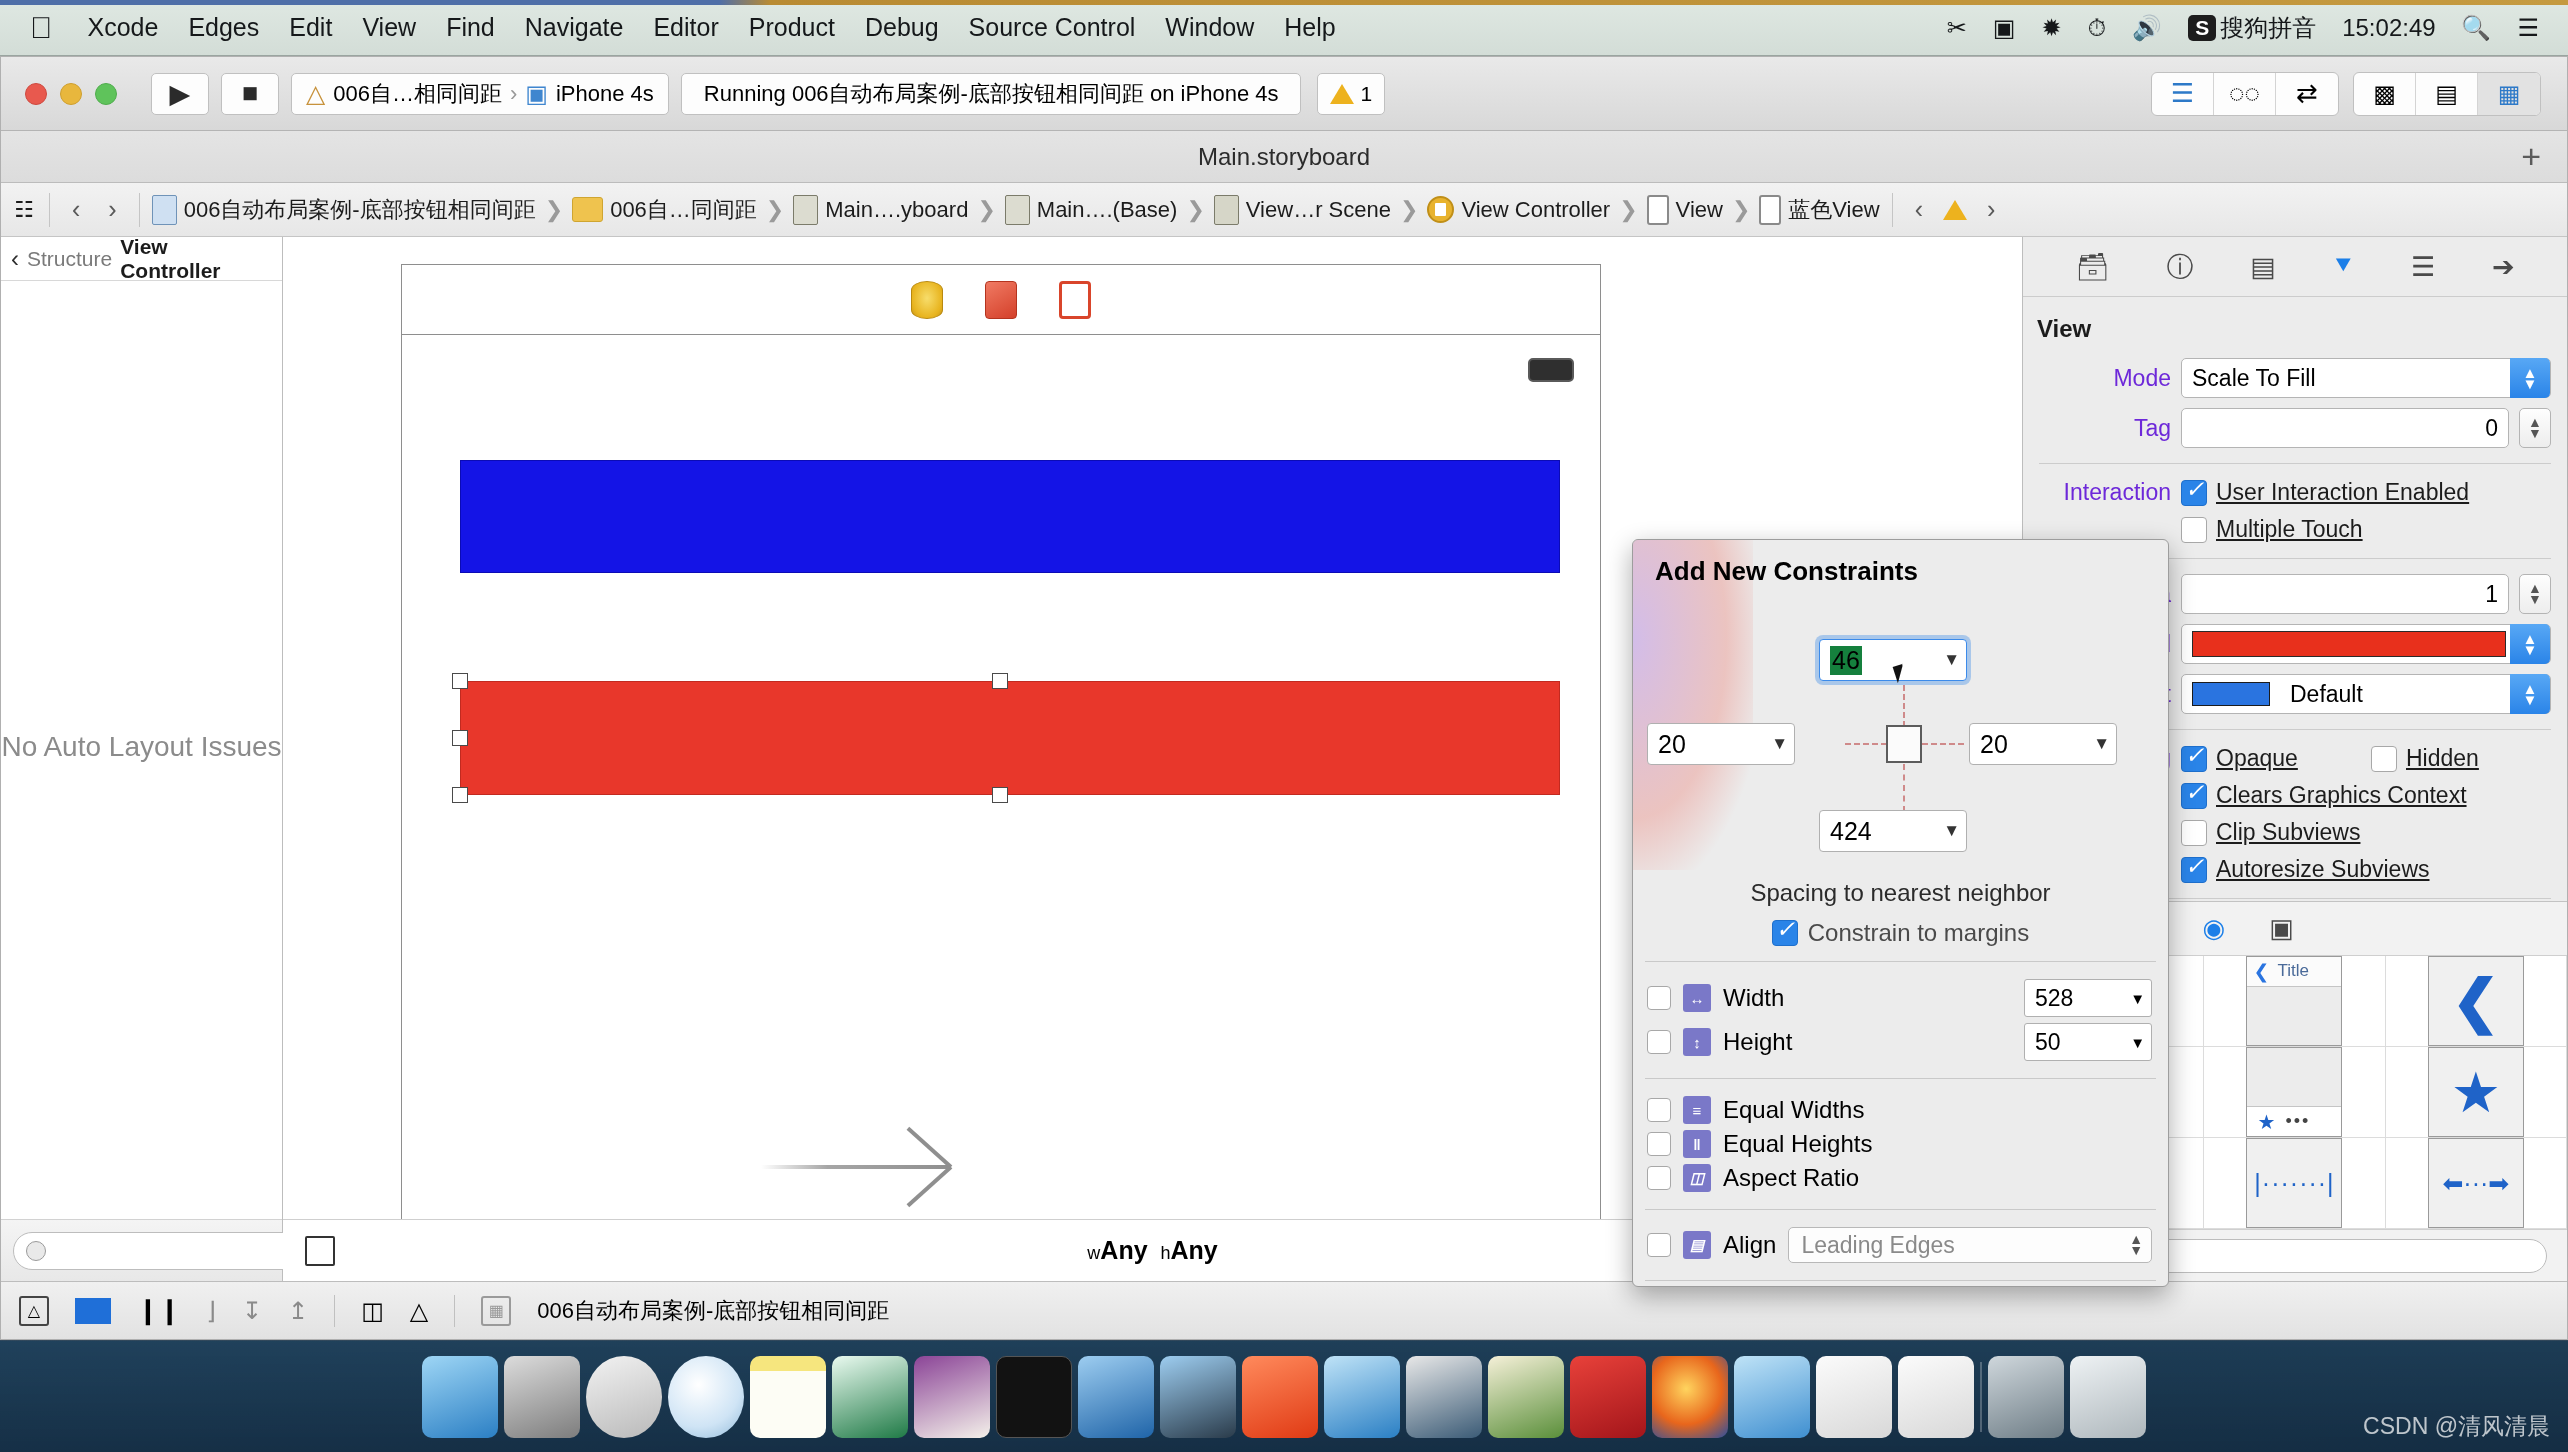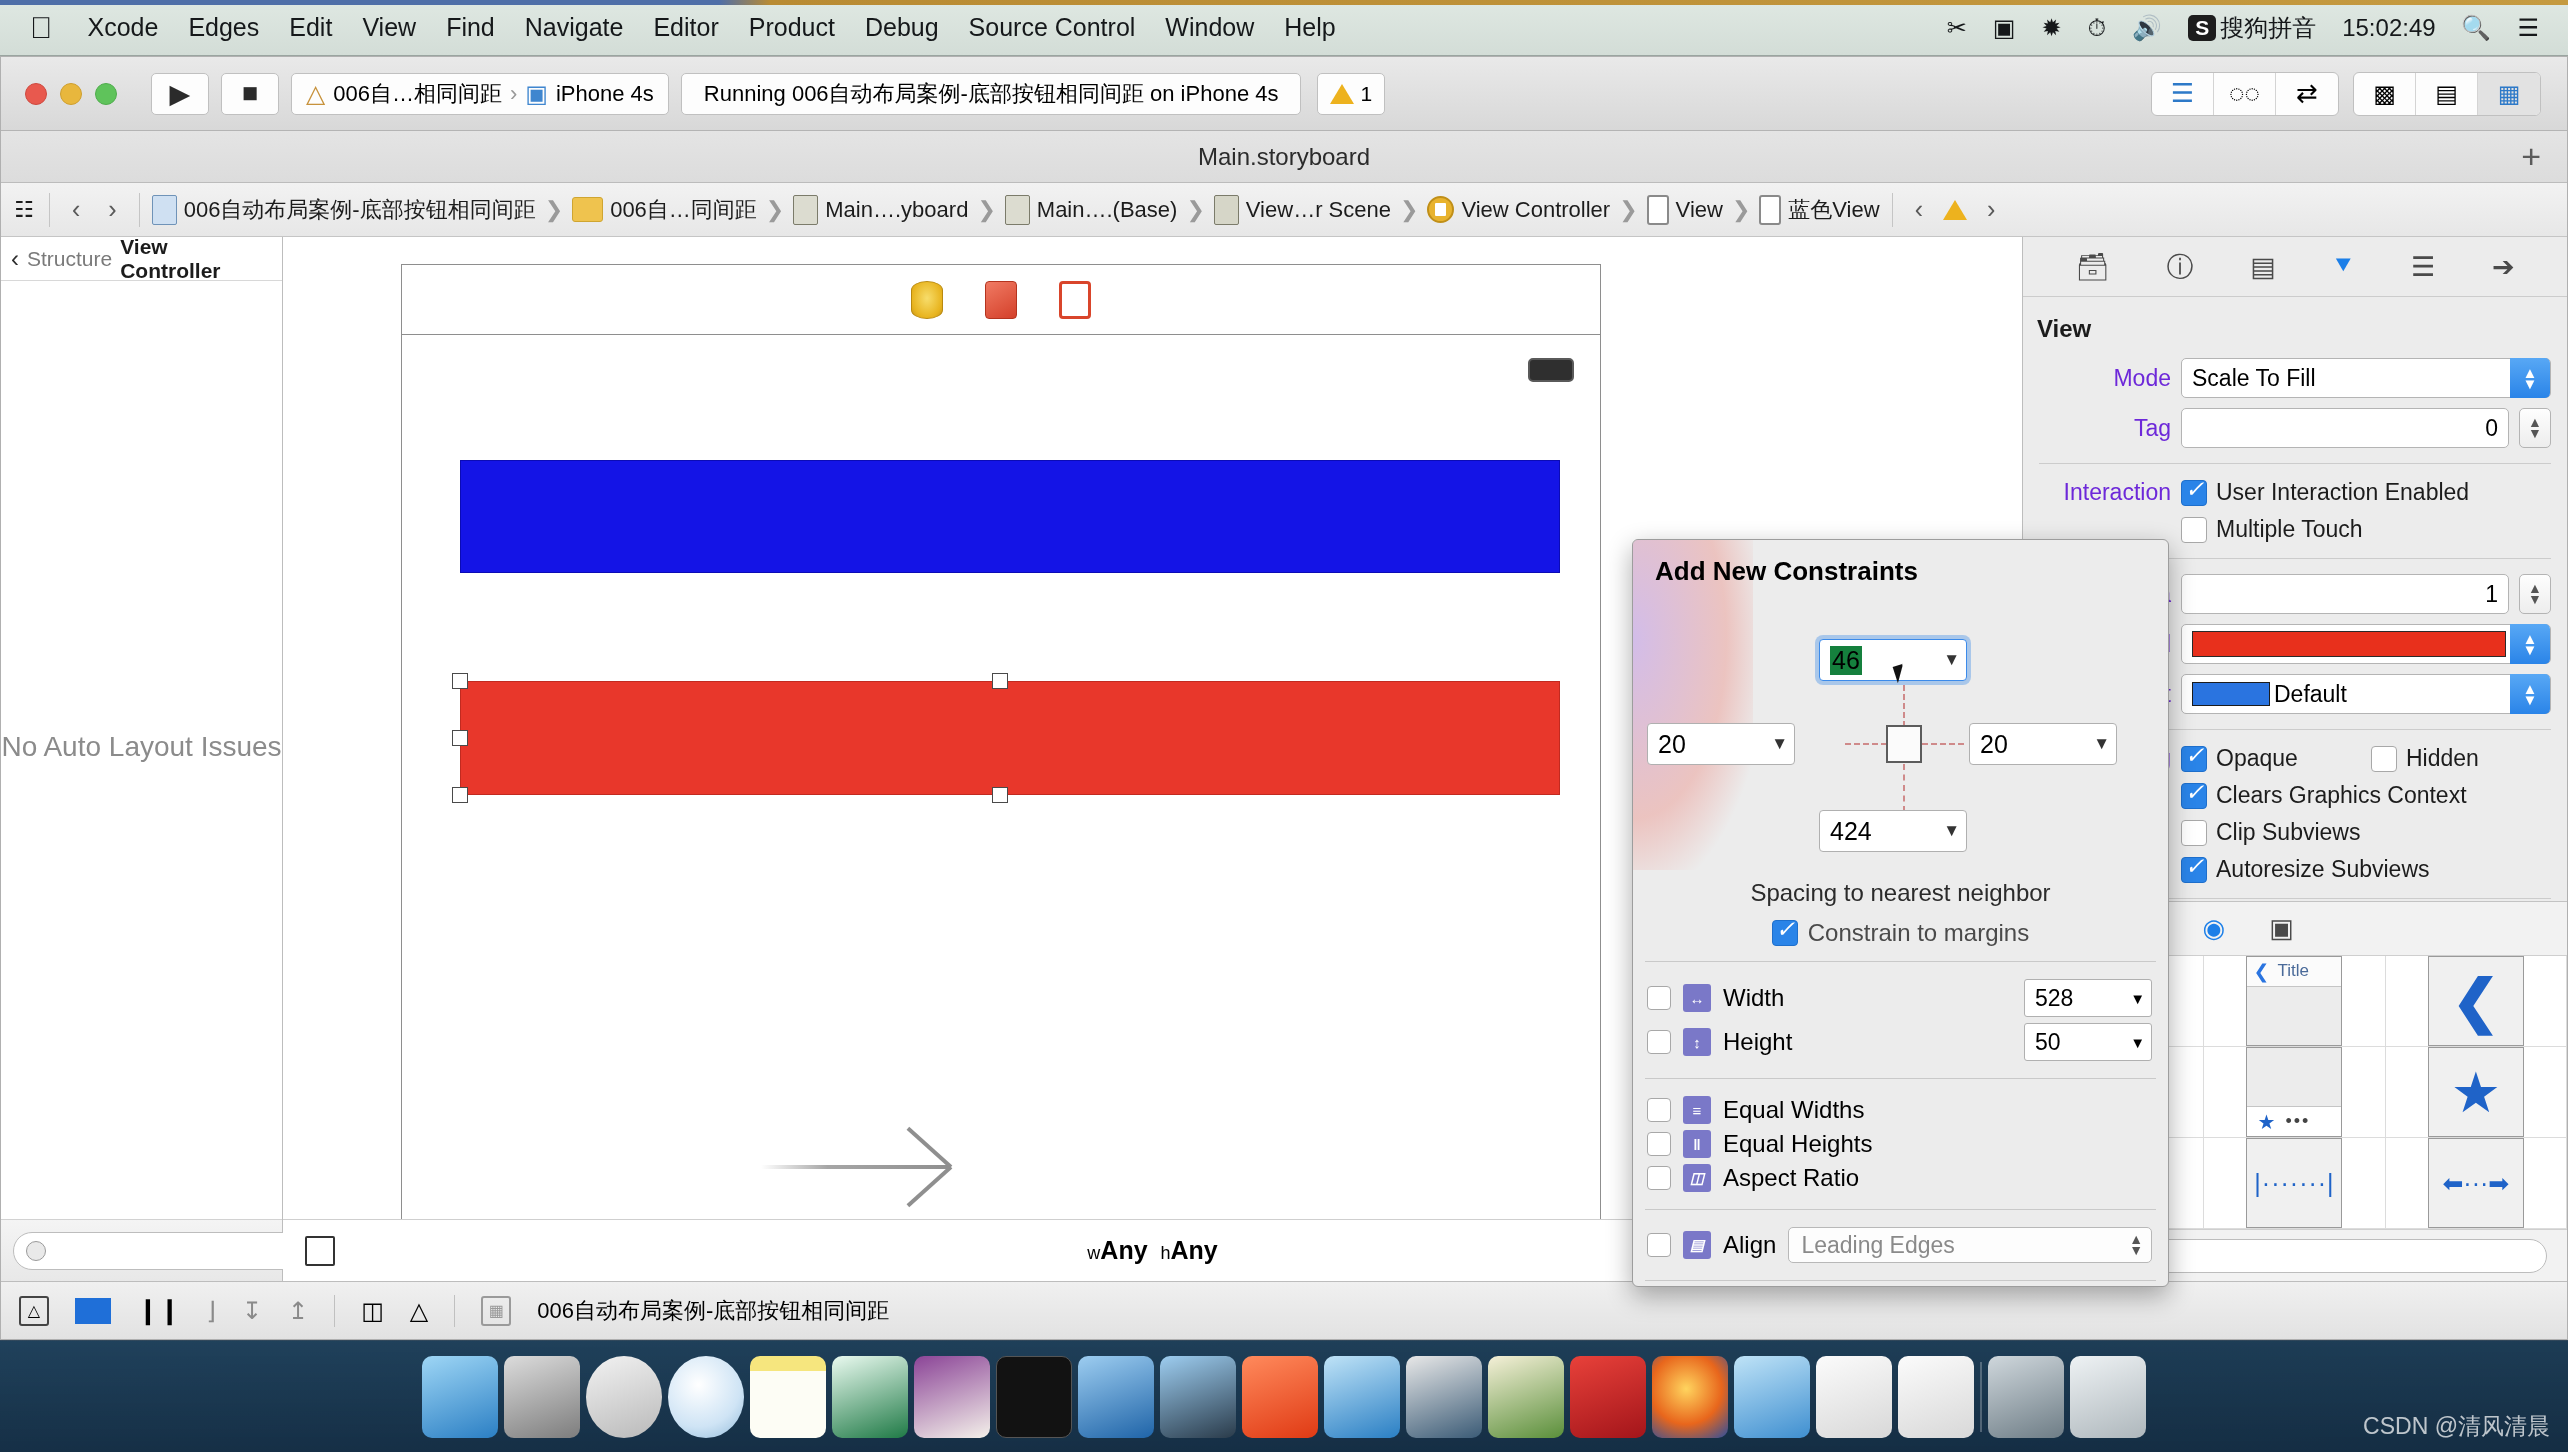--- a/index.html
+++ b/index.html
@@ -249,21 +249,21 @@
   .ctl.num { justify-content: flex-end; }
   .hr { height: 1px; background: #cccccc; margin: 10px 16px 10px 16px; }
   .cb {
     width: 26px; height: 26px; border: 1px solid #a8a8a8; border-radius: 4px;
     background: #fff; flex: 0 0 26px;
   }
   .cb.on { background: #2a84e8; border-color: #1e6fcc; position: relative; }
   .cb.on:after {
     content: '✓'; position: absolute; left: 3px; top: -5px; color: #fff; font-size: 23px;
   }
-  .cbrow { display: flex; align-items: center; gap: 9px; font-size: 23px; color: #1c1c1c; }
+  .cbrow { display: flex; align-items: center; gap: 9px; font-size: 23px; color: #1c1c1c; text-decoration: underline; }
   .swatch-red { flex: 1; height: 26px; background: #e8301c; border: 1px solid #2a2a2a; }
   .swatch-blue { width: 78px; height: 24px; background: #2a74e0; border: 1px solid #1c1c1c; }
 
   
   #library { border-top: 1px solid #c3c3c3; background: #f2f2f2; flex: 0 0 370px; display:flex; flex-direction:column;}
   .lib-tabs { height: 54px; display: flex; align-items: center; gap: 44px; padding-left: 34px;
      border-bottom: 1px solid #cfcfcf; font-size: 26px; color: #4a4a4a;}
   .lib-tabs .on { color: #1c7fe8; }
   .lib-grid { flex: 1; display: grid; grid-template-columns: repeat(3,1fr);
      background: #fff; }
@@ -616,21 +616,21 @@
           <span class="ctl popup">
             <i class="swatch-red"></i>
             <span class="stepper-btn">▲<br>▼</span>
           </span>
         </div>
 
         <div class="row">
           <span class="lbl">int</span>
           <span class="ctl popup">
             <i class="swatch-blue"></i>
-            <span style="margin-left:4px">Default</span>
+            <span style="margin-left:20px">Default</span>
             <span class="stepper-btn">▲<br>▼</span>
           </span>
         </div>
 
         <div class="hr"></div>
 
         <div class="row">
           <span class="lbl">ng</span>
           <span class="cbrow" style="width:180px">
             <i class="cb on"></i>

